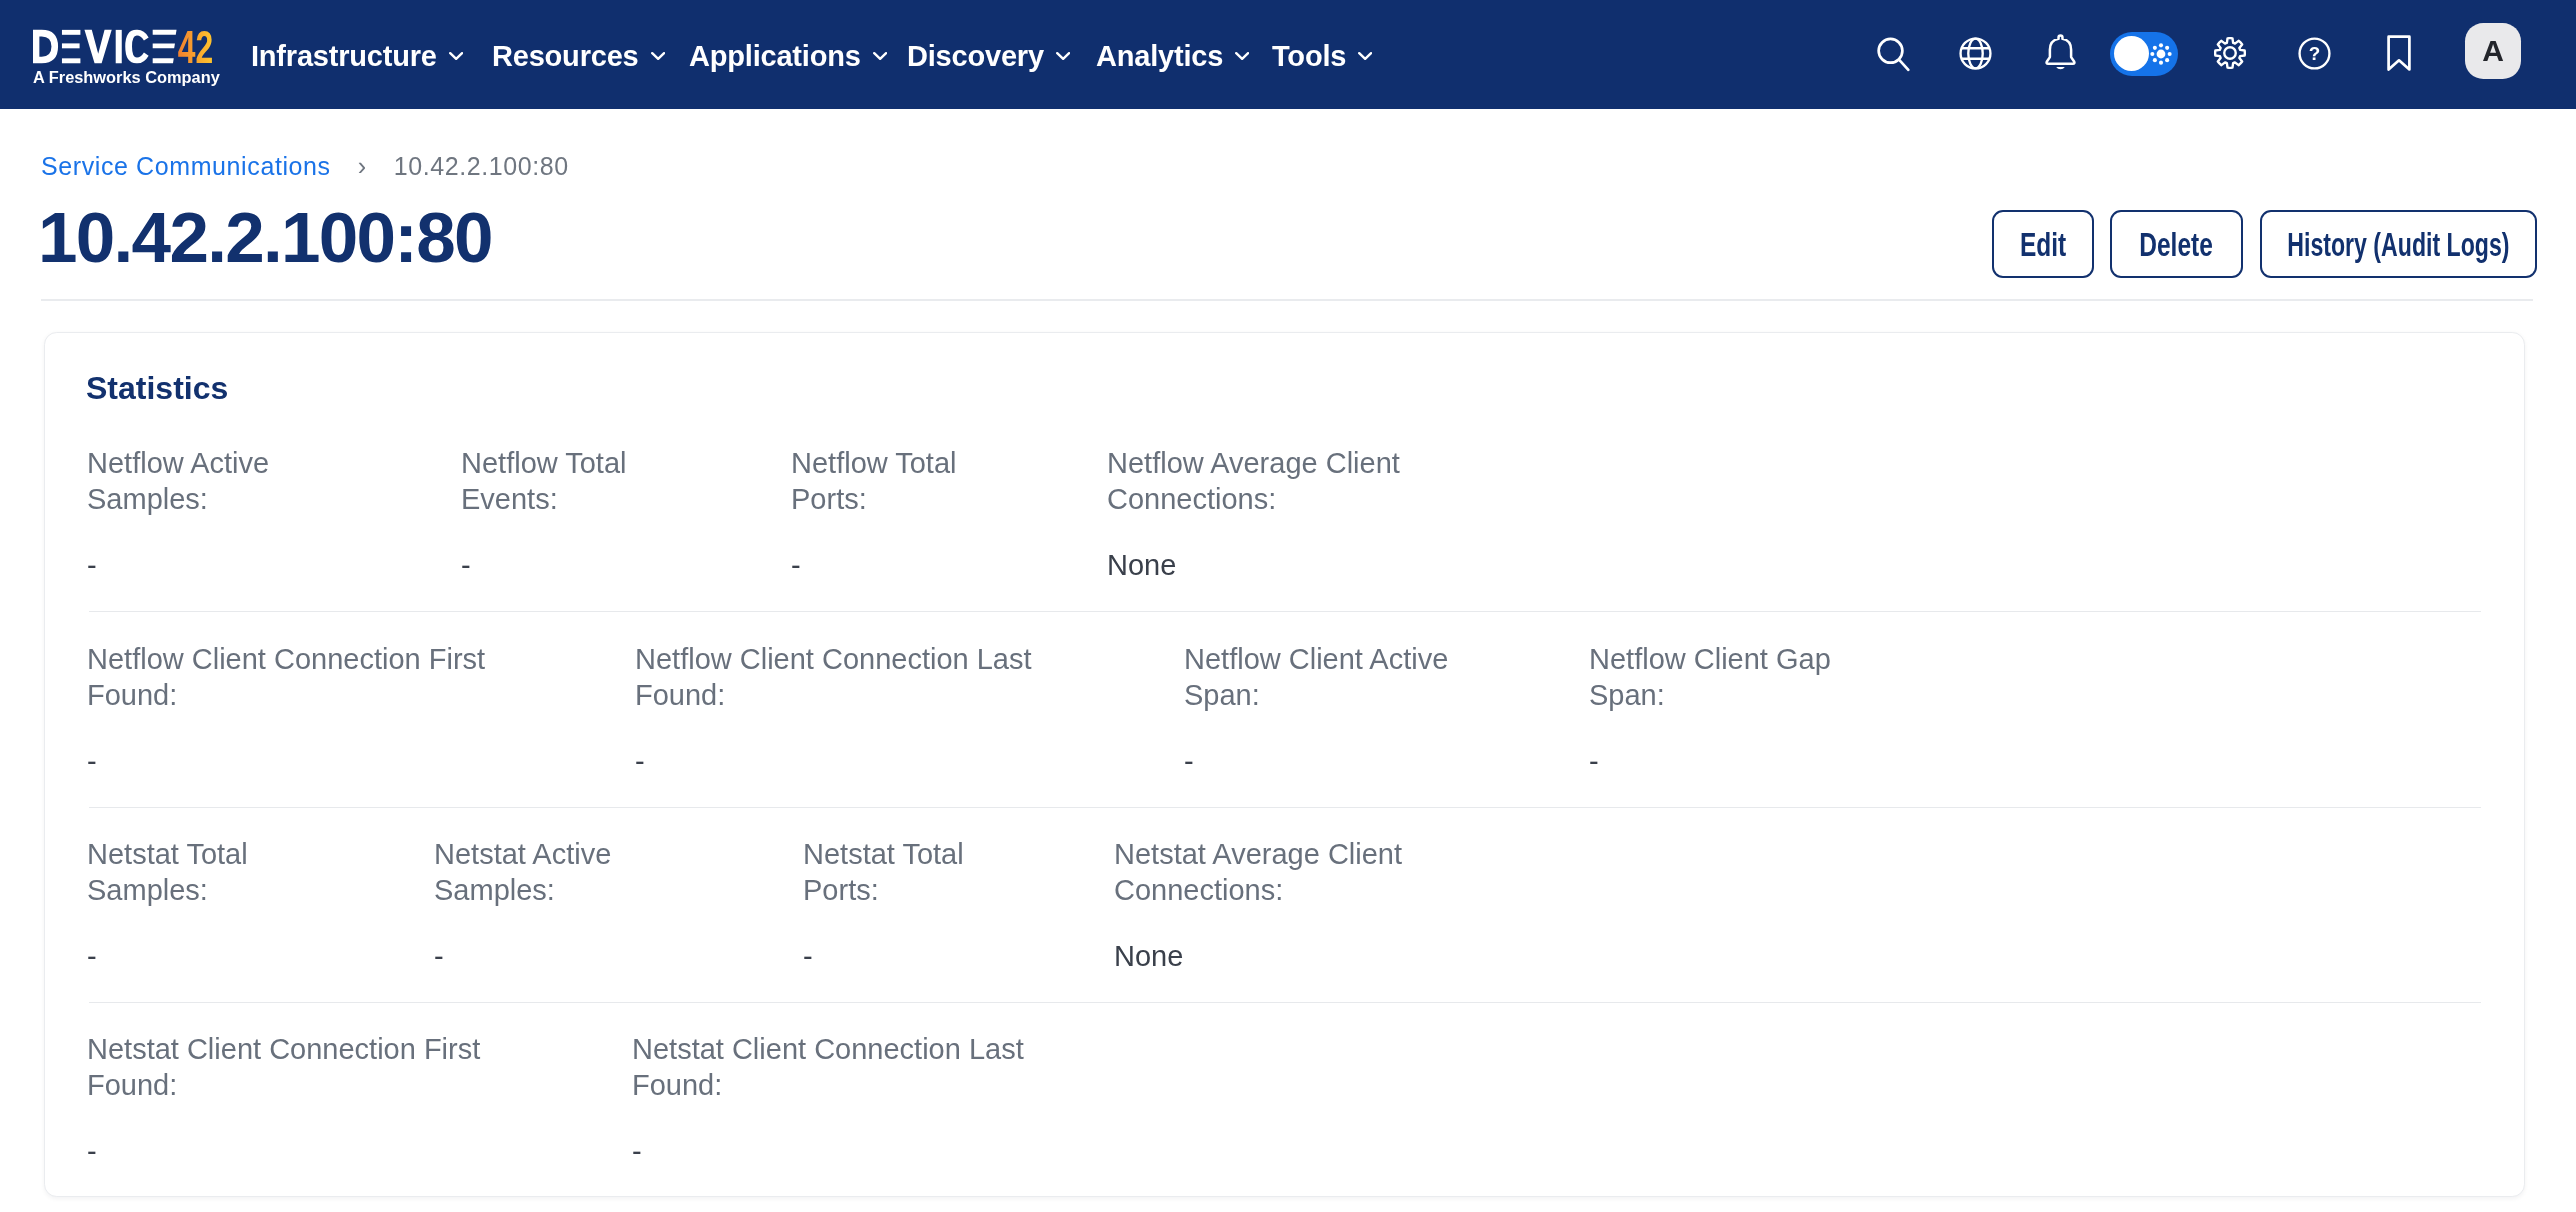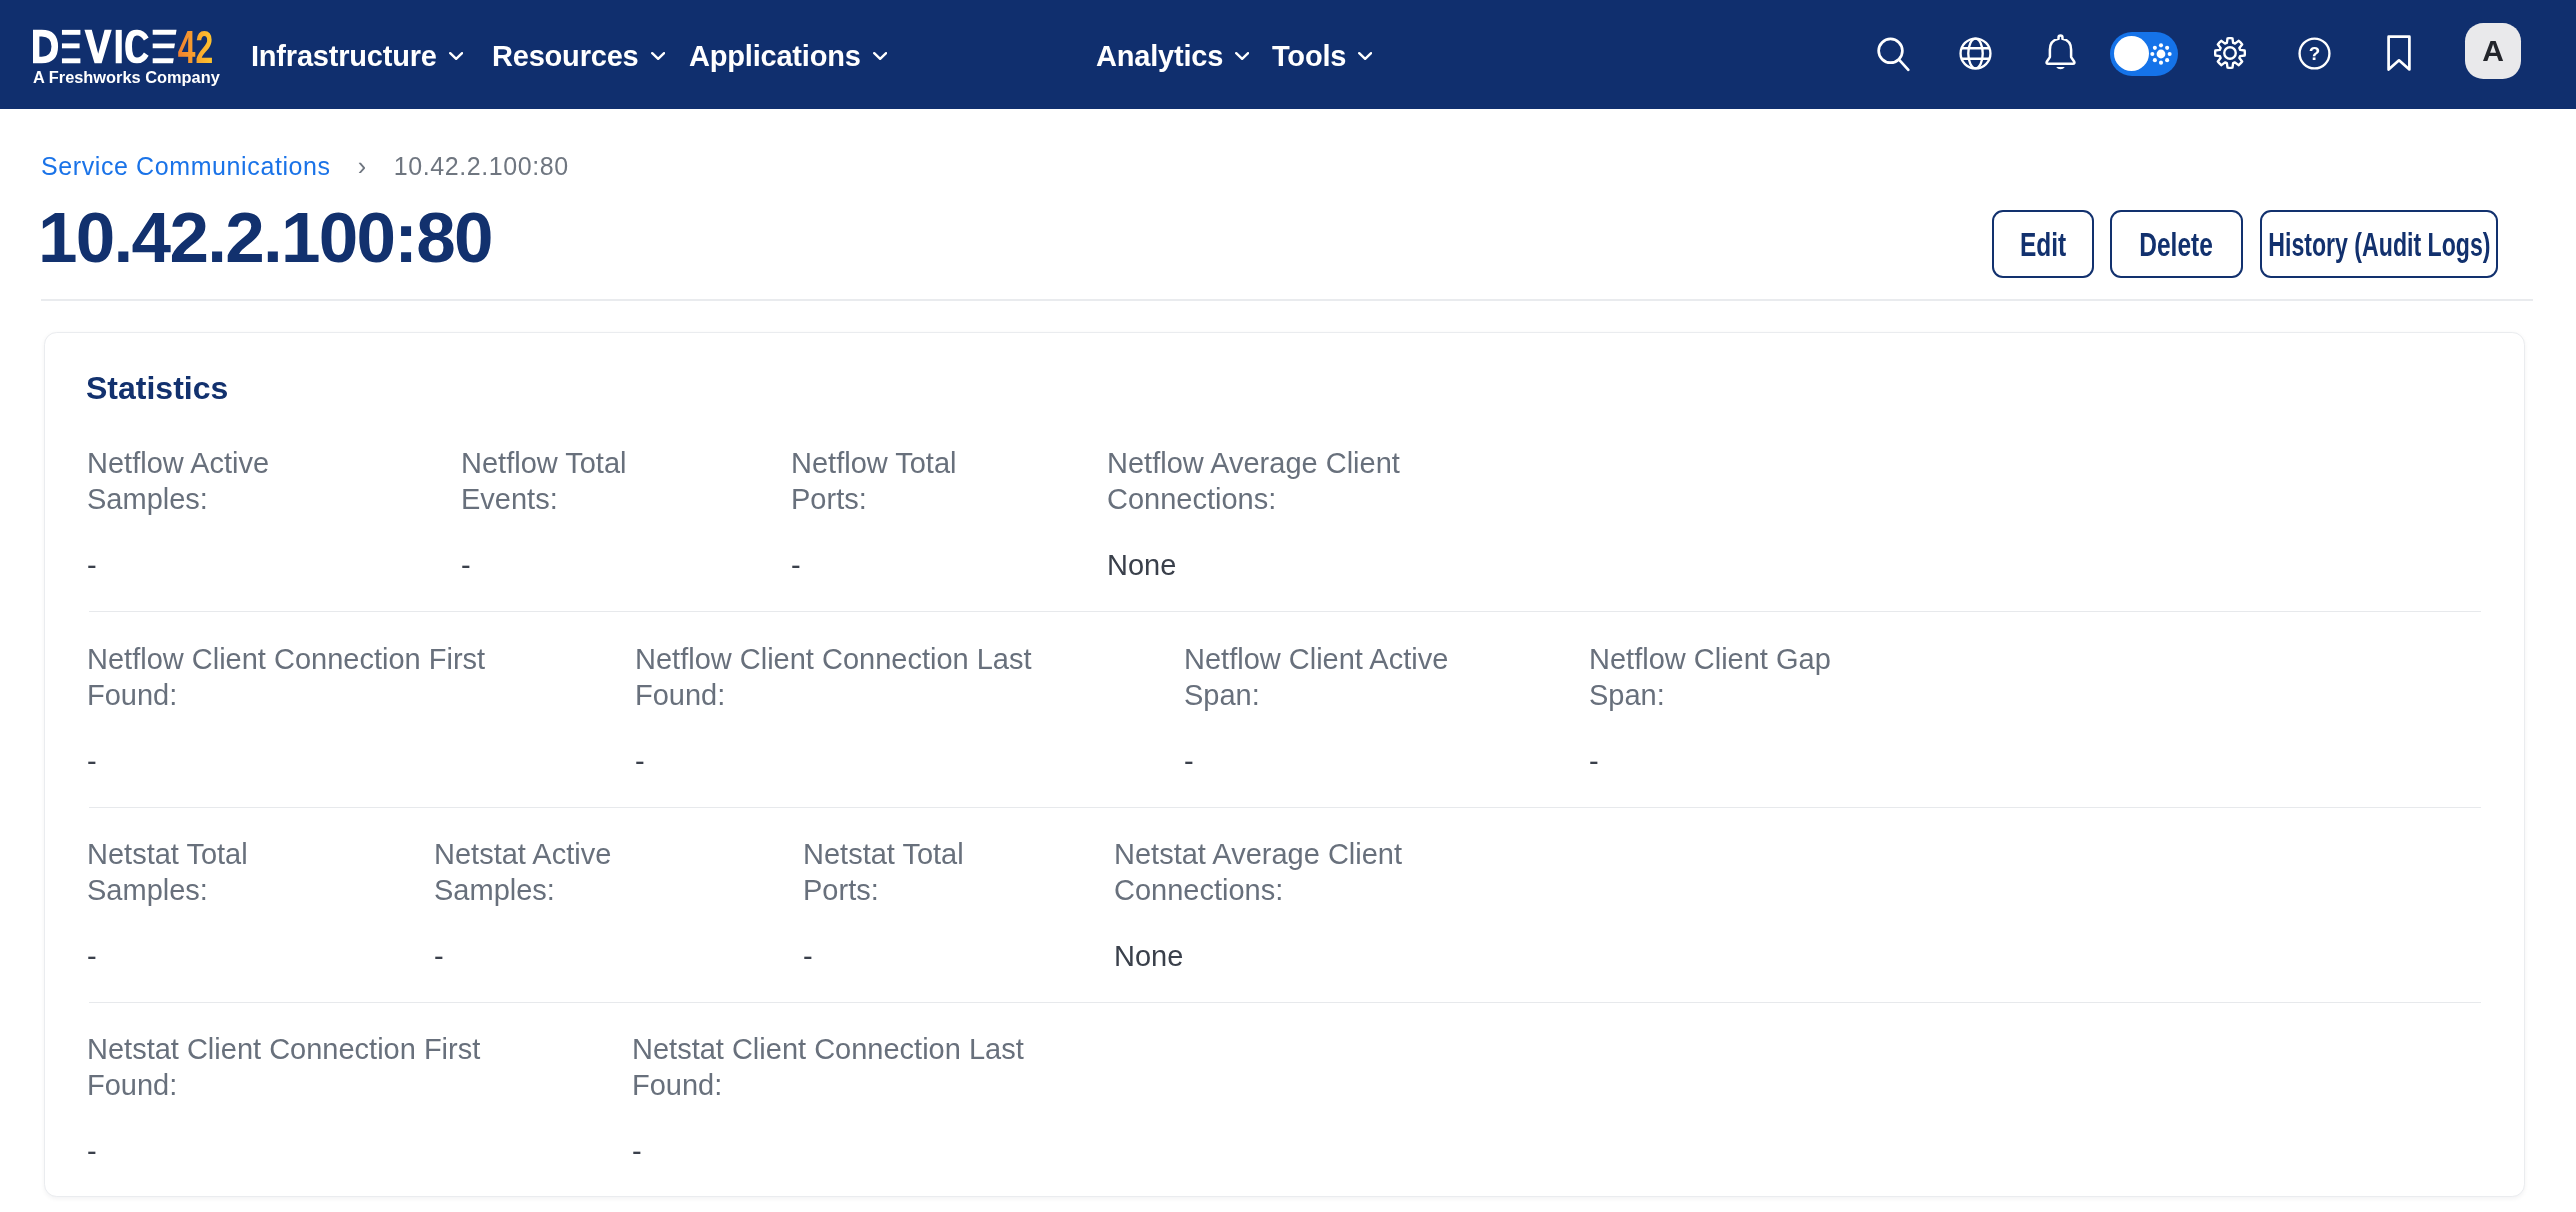--- a/index.html
+++ b/index.html
@@ -56,20 +56,23 @@
 <text x="182" y="43" font-family="Liberation Sans, sans-serif" font-weight="bold" font-size="58.6" fill="url(#g42)" textLength="44.5" lengthAdjust="spacingAndGlyphs">42</text>
 <text x="0" y="68" font-family="Liberation Sans, sans-serif" font-weight="bold" font-size="20.6" fill="#fff">A Freshworks Company</text>
 </svg>
 <div class="ni" style="left:492px">Resources<svg width="14.3" height="8.7" viewBox="0 0 18 11" style="display:block">
         <polyline points="1.5,1.5 9,8.8 16.5,1.5" fill="none" stroke="#fff" stroke-width="3" stroke-linecap="round" stroke-linejoin="round"></polyline>
       </svg></div>
 <div class="ni" style="left:251px">Infrastructure<svg width="14.3" height="8.7" viewBox="0 0 18 11" style="display:block">
         <polyline points="1.5,1.5 9,8.8 16.5,1.5" fill="none" stroke="#fff" stroke-width="3" stroke-linecap="round" stroke-linejoin="round"></polyline>
       </svg></div>
 <div class="ni" style="left:689px">Applications<svg width="14.3" height="8.7" viewBox="0 0 18 11" style="display:block">
+        <polyline points="1.5,1.5 9,8.8 16.5,1.5" fill="none" stroke="#fff" stroke-width="3" stroke-linecap="round" stroke-linejoin="round"></polyline>
+      </svg></div>
+<div class="ni" style="left:907px">Discovery<svg width="14.3" height="8.7" viewBox="0 0 18 11" style="display:block">
         <polyline points="1.5,1.5 9,8.8 16.5,1.5" fill="none" stroke="#fff" stroke-width="3" stroke-linecap="round" stroke-linejoin="round"></polyline>
       </svg></div>
 <div class="ni" style="left:1096px">Analytics<svg width="14.3" height="8.7" viewBox="0 0 18 11" style="display:block">
         <polyline points="1.5,1.5 9,8.8 16.5,1.5" fill="none" stroke="#fff" stroke-width="3" stroke-linecap="round" stroke-linejoin="round"></polyline>
       </svg></div>
 <div class="ni" style="left:1272px">Tools<svg width="14.3" height="8.7" viewBox="0 0 18 11" style="display:block">
         <polyline points="1.5,1.5 9,8.8 16.5,1.5" fill="none" stroke="#fff" stroke-width="3" stroke-linecap="round" stroke-linejoin="round"></polyline>
       </svg></div>
 
 <svg class="ico" style="left:1874px;top:35px" width="37" height="38" viewBox="0 0 46 48">
@@ -125,21 +128,21 @@
     <span>›</span>
     <span>10.42.2.100:80</span>
   </div>
 <h1>10.42.2.100:80</h1>
 <div class="btn" style="left:1992px;width:102px">
     <span class="bt" style="transform:scaleX(0.72)">Edit</span>
   </div>
 <div class="btn" style="left:2110px;width:133px">
     <span class="bt" style="transform:scaleX(0.72)">Delete</span>
   </div>
-<div class="btn" style="left:2260px;width:238px">
+<div class="btn" style="left:2260px;width:277px">
     <span class="bt" style="transform:scaleX(0.68)">History (Audit Logs)</span>
   </div>
 <div class="hdiv"></div>
 <div class="card">
 <h2>Statistics</h2>
 <div class="lab" style="left:42px;top:112px">Netflow Active<br>Samples:</div>
 <div class="val" style="left:42px;top:213px">-</div>
 <div class="lab" style="left:416px;top:112px">Netflow Total<br>Events:</div>
 <div class="val" style="left:416px;top:213px">-</div>
 <div class="lab" style="left:746px;top:112px">Netflow Total<br>Ports:</div>

